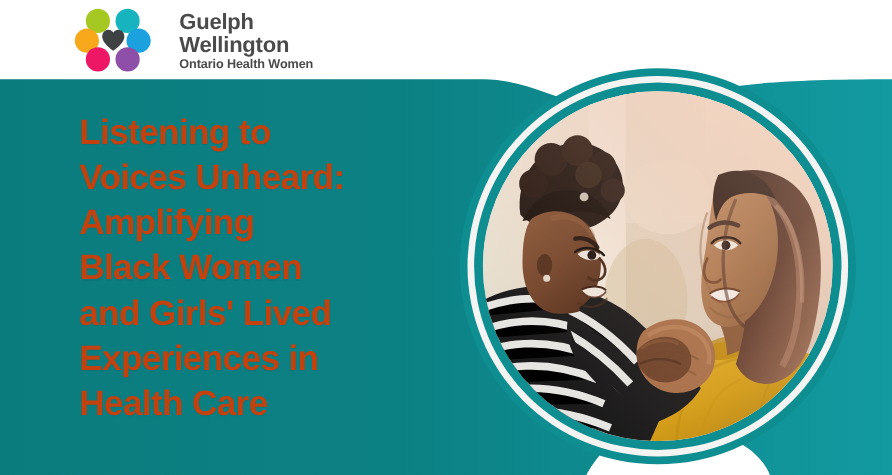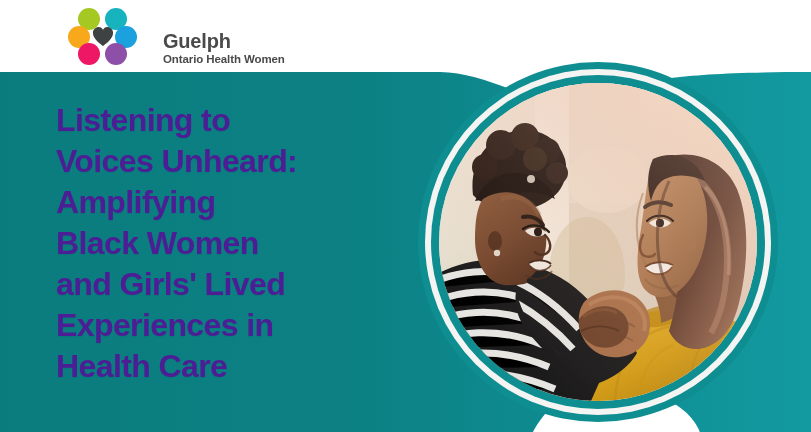--- a/index.html
+++ b/index.html
@@ -61,23 +61,23 @@
 
   
   #banner-shape{
     position:absolute; left:0; top:0;
     width:811px; height:432px;
     pointer-events:none;
   }
 
   
   #headline{
-    position:absolute; left:56px; top:100px;
+    position:absolute; left:72px; top:100px;
     width:330px;
-    color:#4c1d95;
+    color:#c2410c;
     font-family:"Liberation Sans", sans-serif;
     font-weight:bold;
     font-size:32px;
     line-height:41px;
     letter-spacing:-0.6px;
     white-space:pre-line;
     text-shadow:0 1px 1px rgba(0,0,0,0.06);
   }
 
   
@@ -127,20 +127,21 @@
         <span class="petal p-mr"></span>
         <span class="petal p-bl"></span>
         <span class="petal p-br"></span>
         <svg id="logo-heart" viewBox="0 0 24 22" xmlns="http://www.w3.org/2000/svg">
           <path d="M12 21.5 C 12 21.5, 1 14.2, 1 7.3 C 1 3.2, 4.1 0.6, 7.3 0.6 C 9.6 0.6, 11.1 2.0, 12 3.5 C 12.9 2.0, 14.4 0.6, 16.7 0.6 C 19.9 0.6, 23 3.2, 23 7.3 C 23 14.2, 12 21.5, 12 21.5 Z" fill="#3F4243"></path>
         </svg>
       </div>
 
       <div id="logo-wordmark">
         <span class="wm-line1">Guelph</span>
+        <span class="wm-line2">Wellington</span>
         <span class="wm-line3">Ontario Health Women</span>
       </div>
 
     </div>
   </div>
 
   <svg id="banner-shape" viewBox="0 0 811 432" xmlns="http://www.w3.org/2000/svg">
     <defs>
       <linearGradient id="tealgrad" x1="0" y1="0" x2="1" y2="0">
         <stop offset="0" stop-color="#0B7C7E"></stop>

